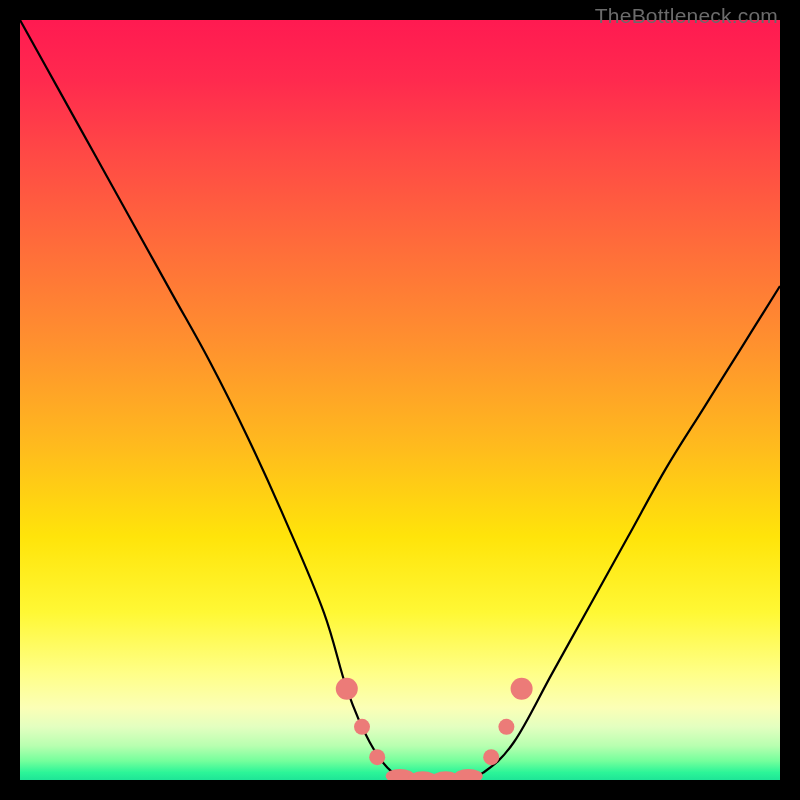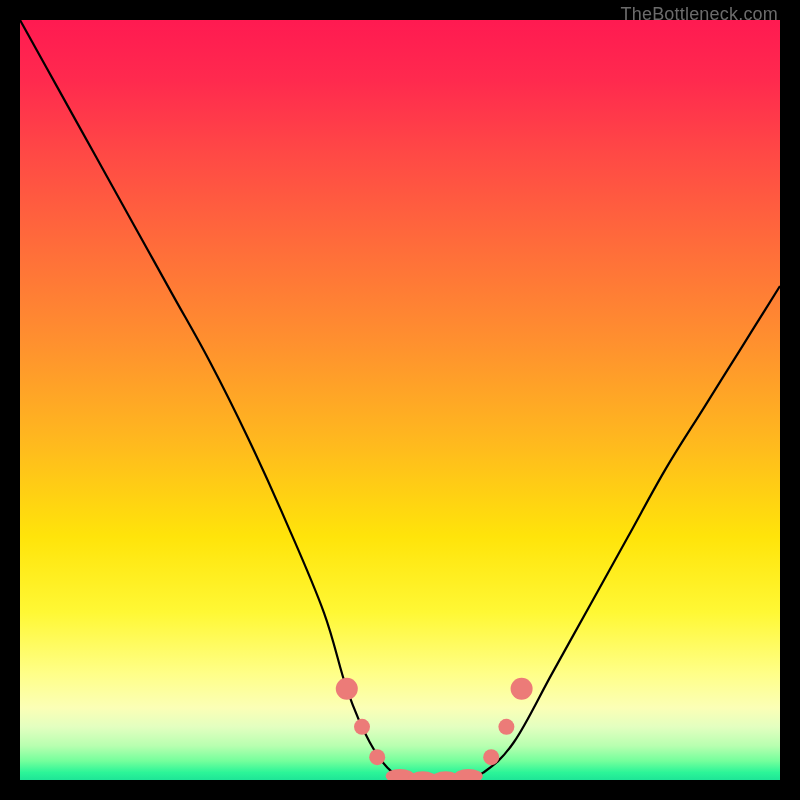--- a/index.html
+++ b/index.html
@@ -24,21 +24,21 @@
     left: 0;
     top: 0;
     width: 100%;
     height: 100%;
   }
   .watermark {
     position: absolute;
     top: 4px;
     right: 22px;
     color: #6b6b6b;
-    font-size: 18px;
+    font-size: 21px;
     letter-spacing: 0.2px;
     font-weight: 400;
     z-index: 10;
   }
   svg.curve {
     position: absolute;
     left: 0;
     top: 0;
     width: 760px;
     height: 760px;

